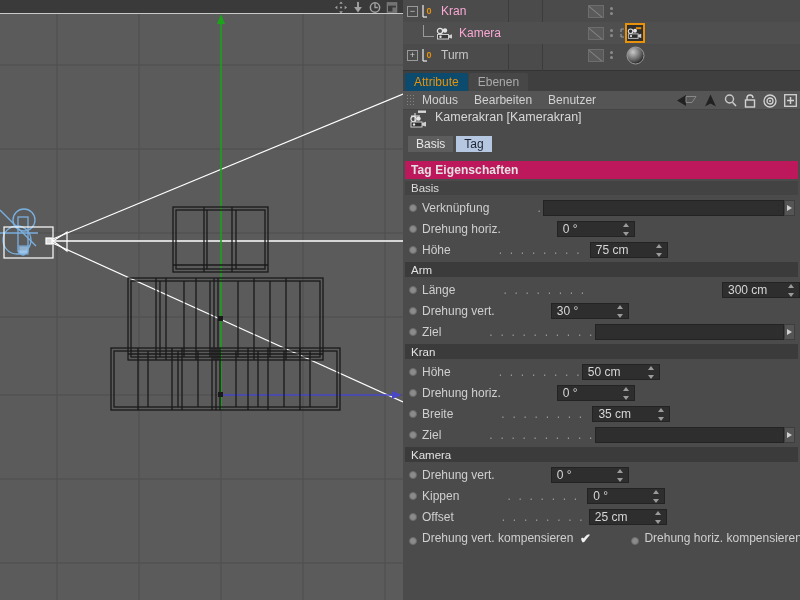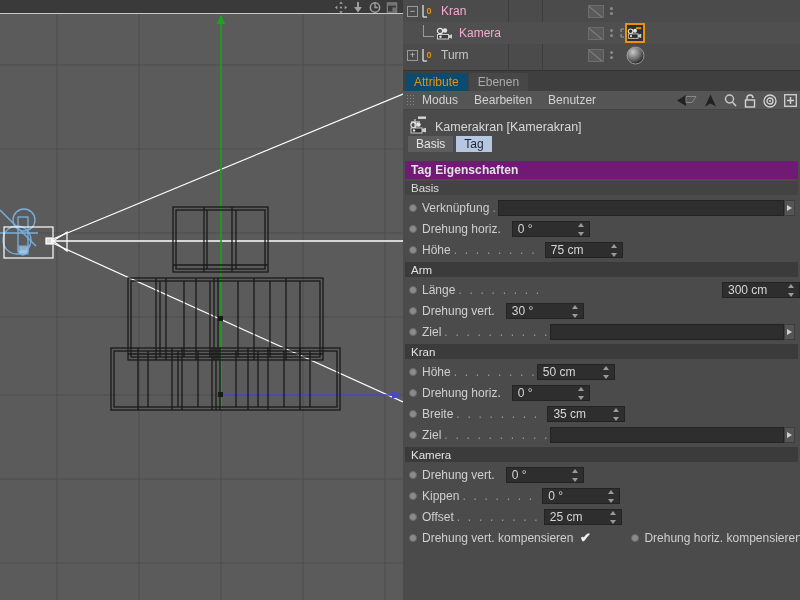--- a/index.html
+++ b/index.html
@@ -120,55 +120,55 @@
     background-size: 3px 3px; opacity:.85;
   }
   .am-menu-item { font-size: 12px; color: #d2d2d2; margin-right: 16px; }
   #am-tool-icons {
     position: absolute; right: 3px; top: 0; height: 19px;
     display: flex; align-items: center; gap: 7px;
   }
   #am-tool-icons svg { display:block; opacity:.9; }
 
   #am-objheader {
-    height: 24px; display: flex; align-items: flex-end; padding-left: 6px;
+    height: 24px; display: flex; align-items: flex-start; padding-left: 6px;
     background: #4b4b4b;
   }
   #am-objheader .ohicon { margin-right: 6px; display:flex; }
   #am-objheader .ohtitle { font-size: 12.5px; color: #d8d8d8; }
 
   #am-subtabs { height: 20px; display: flex; align-items: center; padding-left: 5px; gap: 3px; }
   .am-subtab {
     font-size: 12px; padding: 1px 8px; color: #e6e6e6; background: #5d5d5d;
   }
   .am-subtab.active { background: #b6c7e2; color: #1e2430; }
 
   #am-props { padding-top: 4px; }
 
   .sect-title {
-    margin: 3px 2px 2px 2px; background: #701a75; color: #e2e2e2;
+    margin: 3px 2px 2px 2px; background: #be185d; color: #e2e2e2;
     font-size: 12px; font-weight: bold; padding: 2px 6px; letter-spacing: .1px;
   }
   .sect-sub {
     margin: 2px 2px 2px 2px; background: #434343; color: #dcdcdc;
     font-size: 11.5px; padding: 1px 6px;
   }
   .sect-plain {
     margin: 2px 2px 2px 2px; background: #3b3b3b; color: #e2e2e2;
     font-size: 11.5px; padding: 1.5px 6px;
   }
 
   .prop-row { display: flex; align-items: center; height: 21px; padding-left: 6px; }
   .prop-bullet {
     width: 8px; height: 8px; border-radius: 50%; background: #8b8b8b;
     border: 1px solid #6a6a6a; margin-right: 5px; flex: 0 0 auto;
   }
   .prop-label {
     font-size: 12px; color: #cfcfcf; white-space: nowrap;
-    flex: 0 0 auto; display: flex; align-items: baseline;
+    flex: 0 0 auto; display: flex; align-items: baseline; gap: 45px;
   }
   .prop-label .lbl-text { }
   .prop-label .lbl-dots {
     letter-spacing: 2.2px; color: #9a9a9a; margin-left: 3px; font-size: 12px;
   }
   .prop-field-wrap { margin-left: auto; }
   .spin-field {
     width: 78px; height: 16px; background: #2e2e2e; border: 1px solid #232323;
     color: #d6d6d6; font-size: 12px; display: flex; align-items: center;
     padding-left: 5px; position: relative;
@@ -195,21 +195,21 @@
   }
   .link-field .link-arrow i {
     width:0; height:0; border-top: 3.5px solid transparent;
     border-bottom: 3.5px solid transparent; border-left: 5px solid #d0d0d0;
   }
 
   .prop-row-link { display:flex; align-items:center; height:21px; padding-left:6px; padding-right:16px; }
   .prop-row-link .link-holder { flex: 1 1 auto; margin-left: auto; position: relative; }
 
   .check-row { display:flex; align-items:center; height:22px; padding-left:6px; }
-  .check-row .grp { display:flex; align-items:center; }
+  .check-row .grp { display:flex; align-items:flex-end; }
   .check-row .grp.second { margin-left: 40px; }
   .chk-on, .chk-off {
     width: 12px; height: 12px; margin-left: 6px; flex:0 0 auto;
     display:flex; align-items:center; justify-content:center;
   }
   .chk-on { color: #f0f0f0; font-size: 13px; line-height: 12px; font-weight: bold; }
 </style>
 </head>
 <body>
 

